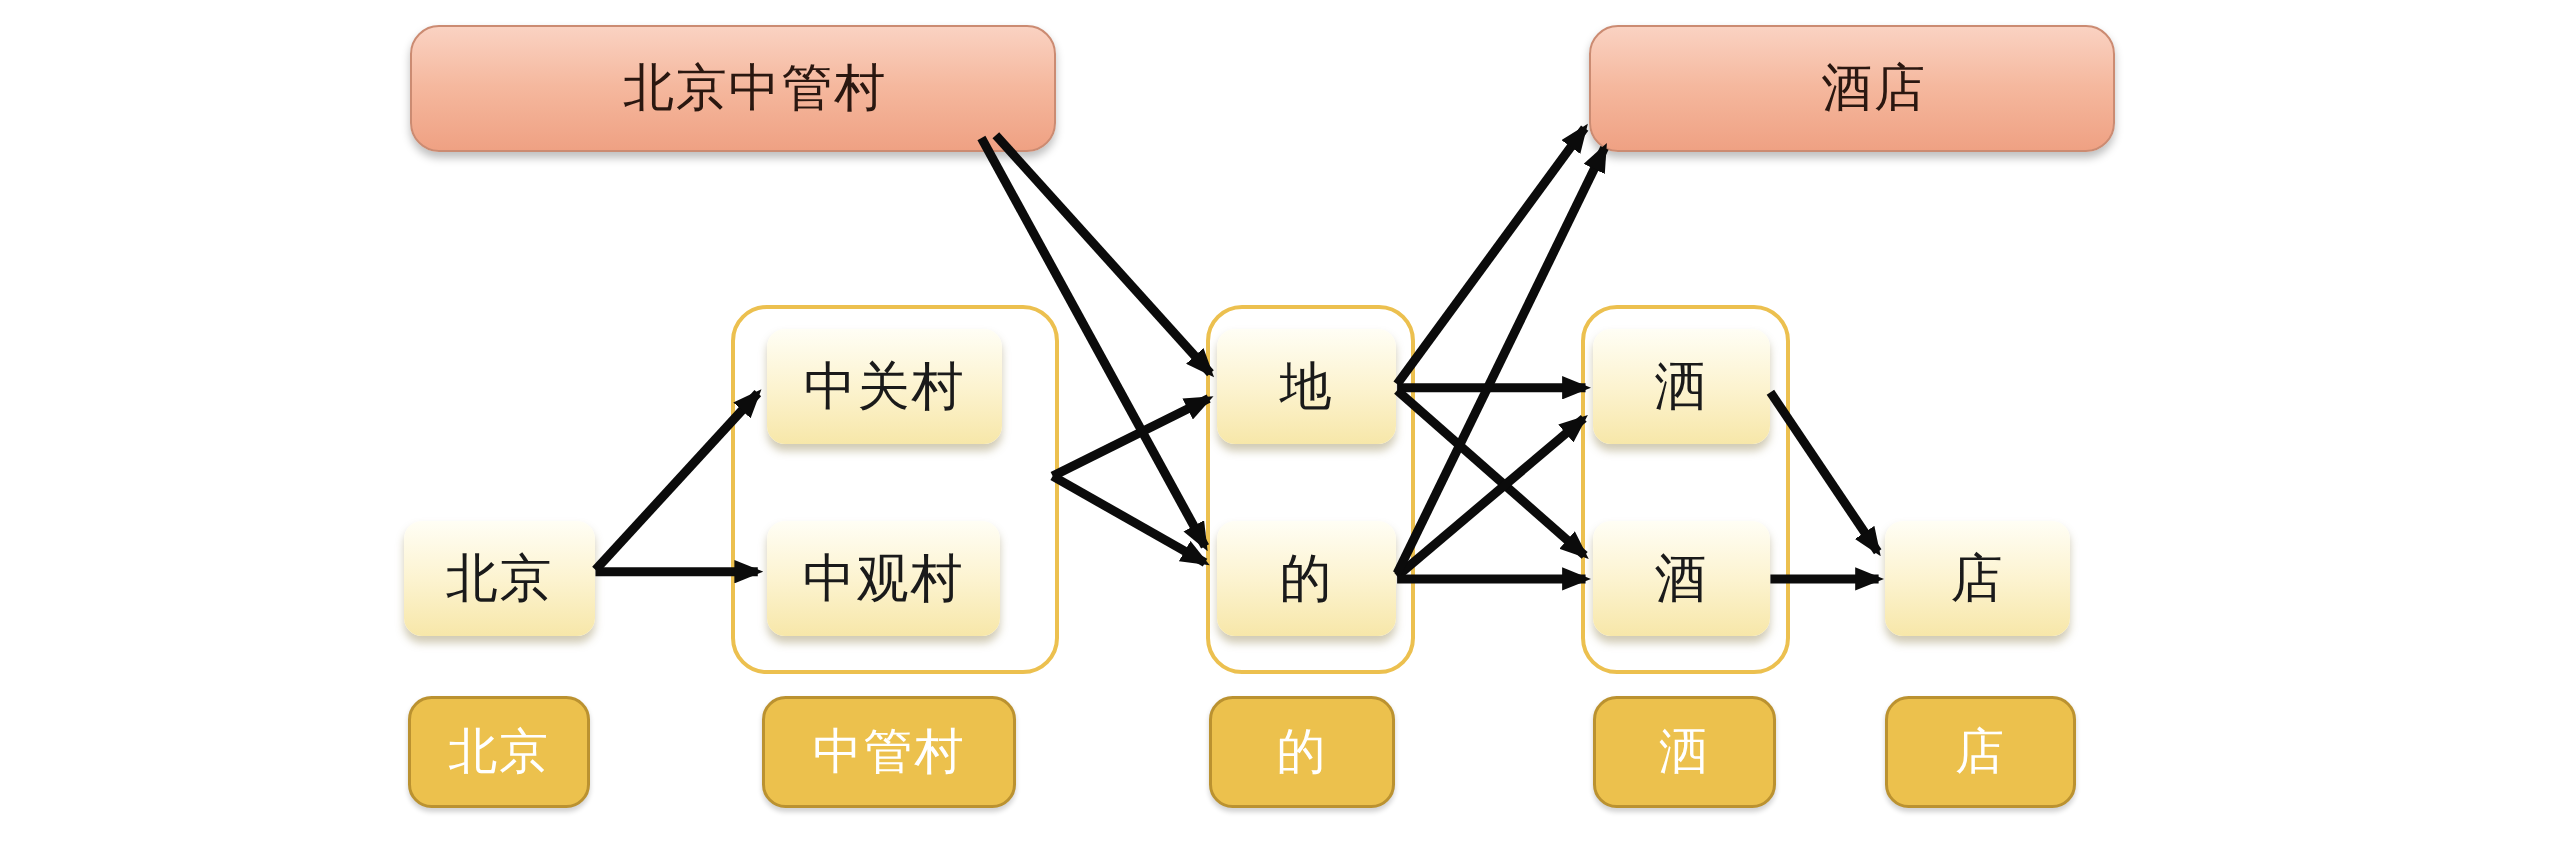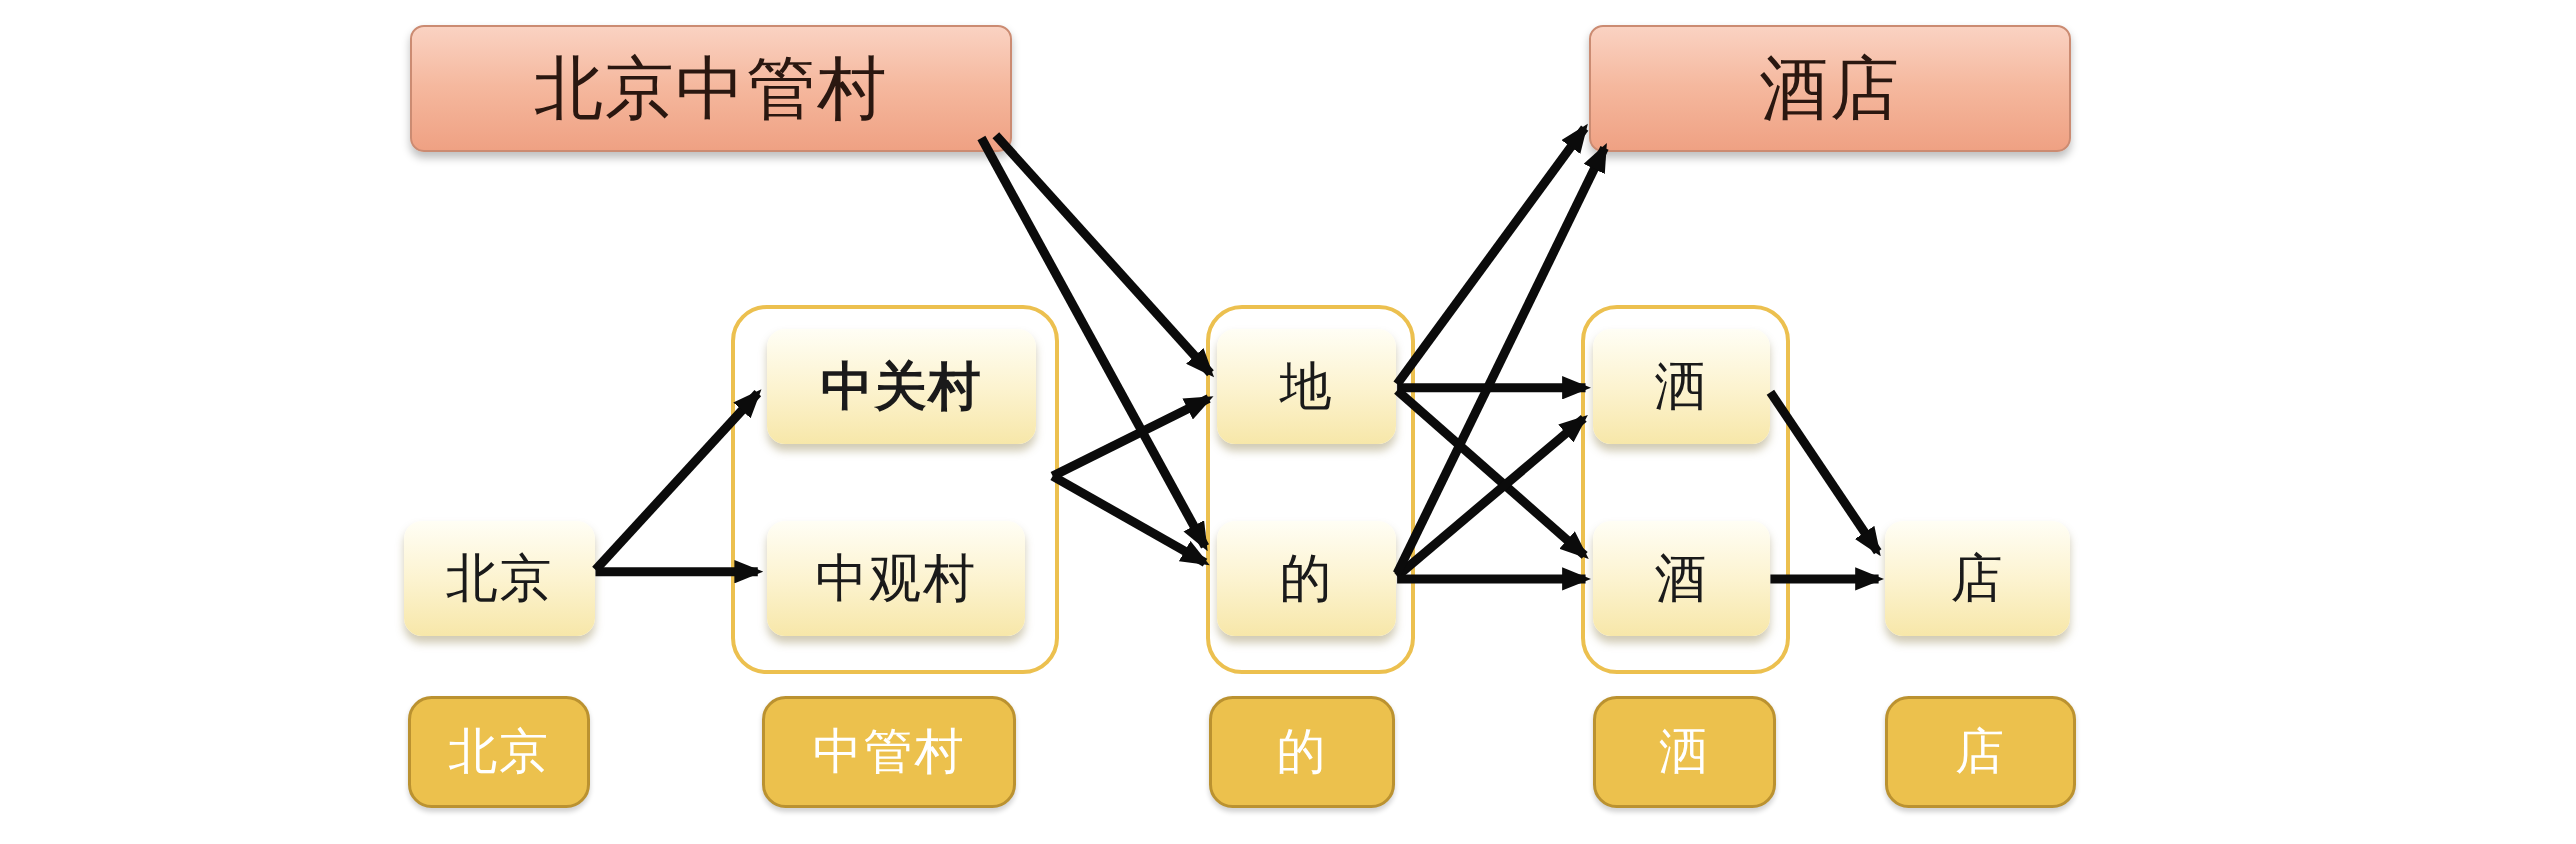--- a/index.html
+++ b/index.html
@@ -2,25 +2,26 @@
 <html style="--c-final_top: #fad2c2; --c-final_bottom: #efa183; --c-final_border: #cb8b72; --c-final_text: #2a1710; --c-cand_top: #fffef5; --c-cand_bottom: #f7e7a9; --c-cand_text: #1a1a1a; --c-group_border: #ecc04f; --c-token_fill: #ecc14d; --c-token_border: #bb9230; --c-token_text: #ffffff; --c-arrow: #0b0b0b;font-size:14.4px"><head>
 <meta charset="utf-8">
 <style>
   html,body{margin:0;padding:0;background:#ffffff;}
   .stage{
     position:relative;width:2576px;height:844px;background:#ffffff;overflow:hidden;
     font-family:"DejaVu Sans","Liberation Sans",sans-serif;
   }
   .final-box{
     position:absolute;display:flex;align-items:center;justify-content:center;
-    font-size:69px;letter-spacing:1.8px;color:var(--c-final_text,#2a1710);
+    font-size:51px;letter-spacing:1.8px;color:var(--c-final_text,#2a1710);
     background:linear-gradient(180deg,var(--c-final_top,#fad2c2) 0%,#f5b89e 48%,var(--c-final_bottom,#efa183) 100%);
     border:2.7px solid var(--c-final_border,#cb8b72);
-    border-radius:14px;
+    border-radius:29px;
     box-shadow:0 5.4px 8px rgba(0,0,0,0.25);
+    padding-left:44px;
   }
   .cand-box{
     position:absolute;display:flex;align-items:center;justify-content:center;
     font-size:52px;letter-spacing:1.8px;color:var(--c-cand_text,#1a1a1a);
     background:linear-gradient(180deg,var(--c-cand_top,#fffef5) 0%,#fcf3cf 52%,var(--c-cand_bottom,#f7e7a9) 100%);
     border-radius:18px;
     box-shadow:0 6.3px 9px rgba(140,125,70,0.40);
   }
   .group-box{
     position:absolute;border:4.5px solid var(--c-group_border,#ecc04f);
@@ -43,22 +44,22 @@
 
   <div class="final-box" style="left:410px;top:25px;width:598px;height:123px;">北京中管村</div>
   <div class="final-box" style="left:1589px;top:25px;width:478px;height:123px;">酒店</div>
 
   <div class="group-box" style="left:731px;top:305px;width:320px;height:361px;"></div>
   <div class="group-box" style="left:1206px;top:305px;width:201px;height:361px;"></div>
   <div class="group-box" style="left:1581px;top:305px;width:201px;height:361px;"></div>
 
   <div class="cand-box" style="left:404px;top:521px;width:191px;height:115px;">北京</div>
 
-  <div class="cand-box" style="left:767px;top:329px;width:269px;height:115px;font-weight:bold;">中关村</div>
-  <div class="cand-box" style="left:767px;top:521px;width:258px;height:115px;text-align:center;">中观村</div>
+  <div class="cand-box" style="left:767px;top:329px;width:235px;height:115px;">中关村</div>
+  <div class="cand-box" style="left:767px;top:521px;width:233px;height:115px;text-align:center;">中观村</div>
 
   <div class="cand-box" style="left:1217px;top:329px;width:179px;height:115px;">地</div>
   <div class="cand-box" style="left:1217px;top:521px;width:179px;height:115px;">的</div>
 
   <div class="cand-box" style="left:1593px;top:329px;width:177px;height:115px;">洒</div>
   <div class="cand-box" style="left:1593px;top:521px;width:177px;height:115px;">酒</div>
 
   <div class="cand-box" style="left:1885px;top:521px;width:185px;height:115px;">店</div>
 
   <div class="token-box" style="left:408px;top:696px;width:176px;height:106px;">北京</div>

